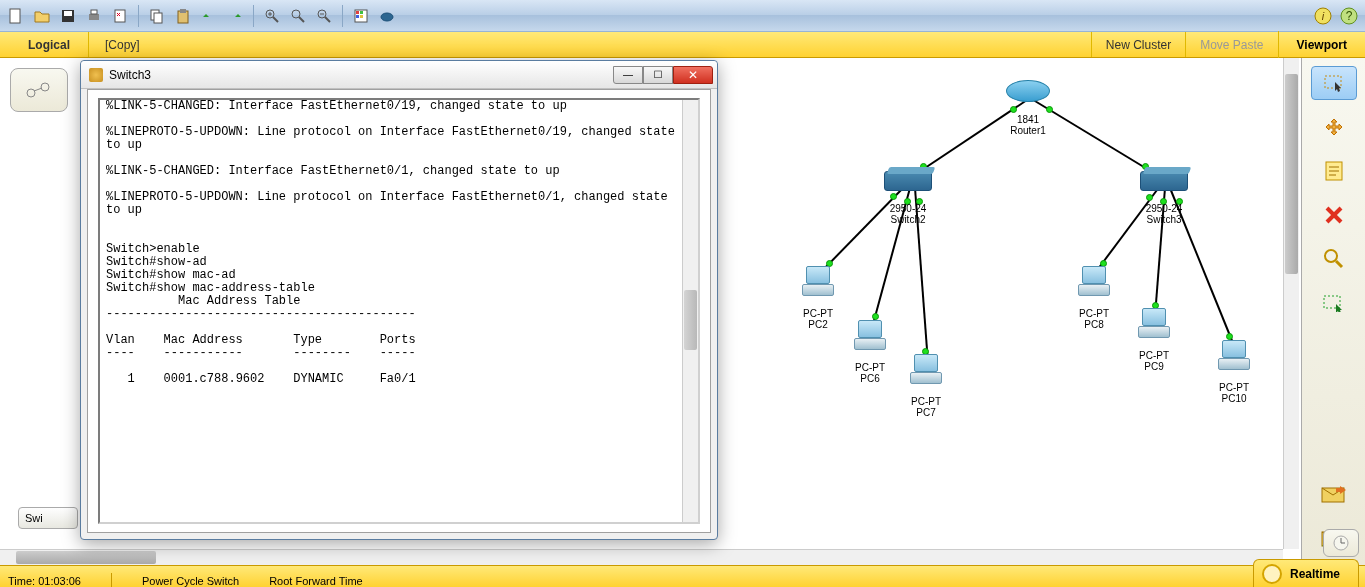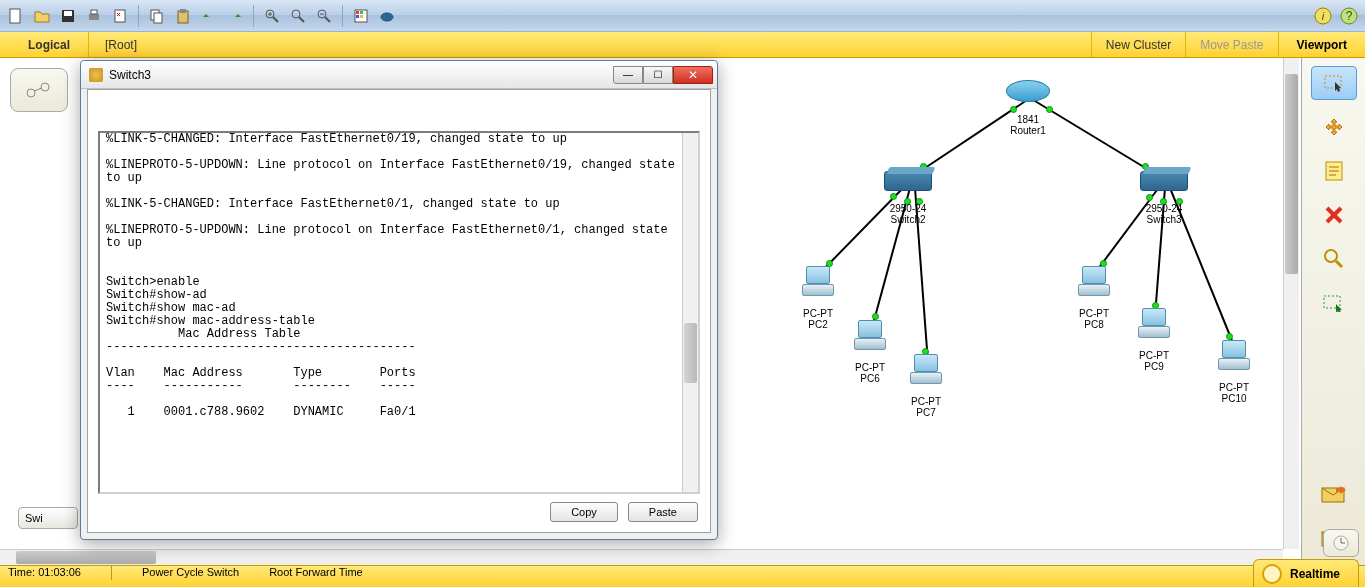--- a/index.html
+++ b/index.html
@@ -41,41 +41,41 @@
 .pc-ico .box { position: absolute; bottom: 0; left: 2px; width: 32px; height: 12px; background: linear-gradient(#e8f0f4,#a0c0d0); border: 1px solid #7098b0; border-radius: 2px; }
 .link-dot { position: absolute; width: 7px; height: 7px; background: #1ee01e; border-radius: 50%; border: 1px solid #0a960a; }
 
 
 .right-palette { position: absolute; right: 0; top: 58px; bottom: 22px; width: 64px; background: linear-gradient(#f8f8f0,#ece9d8); border-left: 1px solid #aaa; display: flex; flex-direction: column; align-items: center; padding-top: 8px; gap: 10px; }
 .rp-btn { width: 46px; height: 34px; border: 1px solid #bbb; background: linear-gradient(#fefefe,#eeeee4); border-radius: 4px; display: flex; align-items: center; justify-content: center; cursor: pointer; }
 .rp-btn.sel { background: linear-gradient(#c8e4fc,#9ccdf5); border-color: #5a9bd4; }
 .rp-icon { width: 42px; height: 34px; display: flex; align-items: center; justify-content: center; cursor: pointer; }
 
 
-.status-bar { position: absolute; left: 0; right: 0; bottom: 0; height: 22px; background: linear-gradient(#ffe978,#ffd232); display: flex; align-items: flex-start; font-size: 11px; padding: 0 8px; gap: 30px; border-top: 1px solid #c99a00; }
+.status-bar { position: absolute; left: 0; right: 0; bottom: 0; height: 22px; background: linear-gradient(#ffe978,#ffd232); display: flex; align-items: flex-end; font-size: 11px; padding: 0 8px; gap: 30px; border-top: 1px solid #c99a00; }
 .status-bar .sep { width: 1px; height: 14px; background: #c99a00; }
 .realtime-tab { position: absolute; right: 6px; bottom: 0; height: 28px; padding: 0 18px 0 36px; background: linear-gradient(#ffe978,#ffd232); border: 1px solid #c99a00; border-bottom: none; border-radius: 6px 6px 0 0; display: flex; align-items: center; font-weight: bold; font-size: 12px; }
 .clock-ic { position: absolute; left: 8px; top: 4px; width: 20px; height: 20px; border: 2px solid #d4a400; border-radius: 50%; background: #fff3c0; }
 .sim-tab { position: absolute; right: 6px; bottom: 30px; width: 36px; height: 28px; background: linear-gradient(#f8f8f0,#ece9d8); border: 1px solid #aaa; border-radius: 6px; display: flex; align-items: center; justify-content: center; }
 
 
 .dlg { position: absolute; left: 80px; top: 60px; width: 638px; height: 480px; background: #f0f0f0; border: 1px solid #5a7ca0; border-radius: 4px; box-shadow: 0 4px 18px rgba(0,0,0,.35); display: flex; flex-direction: column; }
 .dlg-titlebar { height: 28px; background: linear-gradient(#fff,#e6e6e6); border-bottom: 1px solid #c0c0c0; display: flex; align-items: center; padding: 0 4px 0 8px; border-radius: 4px 4px 0 0; }
 .dlg-titlebar .ico { width: 14px; height: 14px; background: radial-gradient(#f0c050,#c89020); border-radius: 2px; margin-right: 6px; }
 .dlg-titlebar .title { flex: 1; font-size: 12px; }
 .win-btns { display: flex; gap: 0; }
 .win-btn { width: 30px; height: 18px; border: 1px solid #888; background: linear-gradient(#f8f8f8,#d8d8d8); display: flex; align-items: center; justify-content: center; font-size: 10px; cursor: pointer; }
 .win-btn.close { background: linear-gradient(#f07060,#d03020); color: #fff; border-color: #a02010; border-radius: 0 3px 0 0; width: 40px; font-size: 12px; }
 .win-btn:first-child { border-radius: 0 0 0 3px; }
 .dlg-tabs { display: flex; padding: 4px 6px 0 6px; background: #f0f0f0; gap: 0; }
 .dlg-tab { padding: 4px 14px; background: linear-gradient(#f4f4f4,#e2e2e2); border: 1px solid #a0a0a0; border-bottom: none; border-radius: 4px 4px 0 0; margin-right: -1px; cursor: pointer; font-size: 11px; position: relative; }
 .dlg-tab.active { background: #fff; z-index: 2; }
 .dlg-body { flex: 1; background: #fff; border: 1px solid #a0a0a0; margin: 0 6px 6px 6px; display: flex; flex-direction: column; padding: 8px 10px; }
 .cli-title { text-align: center; font-size: 16px; font-family: sans-serif; margin: 4px 0 8px 0; }
-.cli-box { flex: 1; border: 2px inset #d0d0d0; background: #fff; position: relative; overflow: hidden; margin-top: 33px; }
+.cli-box { flex: 1; border: 2px inset #d0d0d0; background: #fff; position: relative; overflow: hidden; }
 .cli-text { position: absolute; left: 6px; right: 18px; top: 0; bottom: 0; padding: 0; font-family: "Courier New", monospace; font-size: 12px; white-space: pre-wrap; line-height: 13px; overflow: hidden; }
 .cli-scroll { position: absolute; right: 0; top: 0; bottom: 0; width: 16px; background: #f0f0f0; border-left: 1px solid #ccc; }
 .cli-scroll-thumb { position: absolute; left: 1px; width: 13px; top: 190px; height: 60px; background: linear-gradient(90deg,#d4d4d4,#b8b8b8); border-radius: 2px; }
 .dlg-btns { display: flex; justify-content: flex-end; gap: 10px; padding: 8px 2px 2px 2px; }
 .dlg-btns button { padding: 3px 20px; background: linear-gradient(#fefefe,#e4e4e4); border: 1px solid #888; border-radius: 3px; font-size: 11px; cursor: pointer; }
 
 svg.net { position: absolute; top: 0; left: 0; width: 100%; height: 100%; pointer-events: none; }
 </style>
 </head>
 <body>
@@ -179,21 +179,21 @@
   <div class="tb-btn">
       <svg width="18" height="18">
         <circle cx="9" cy="9" r="8" fill="#c0e080" stroke="#609020"></circle>
         <text x="9" y="13" text-anchor="middle" font-size="12" fill="#305000">?</text>
       </svg>
     </div>
 </div>
 
 <div class="logical-bar">
   <div class="logical-tab">Logical</div>
-  <div class="root-label">[Root]</div>
+  <div class="root-label">[Copy]</div>
   <div class="logical-spacer"></div>
   <div class="nav-btn">New Cluster</div>
   <div class="nav-btn disabled">Move Paste</div>
   <div class="viewport-btn">Viewport</div>
 </div>
 
 <div class="canvas-wrap">
   <div class="canvas">
 
     <div class="side-tab">
@@ -399,18 +399,14 @@
 -------------------------------------------
 
 Vlan    Mac Address       Type        Ports
 ----    -----------       --------    -----
 
    1    0001.c788.9602    DYNAMIC     Fa0/1</div>
       <div class="cli-scroll">
           <div class="cli-scroll-thumb"></div>
         </div>
     </div>
-    <div class="dlg-btns">
-      <button>Copy</button>
-      <button>Paste</button>
-    </div>
   </div>
 </div>
 
 </body></html>

